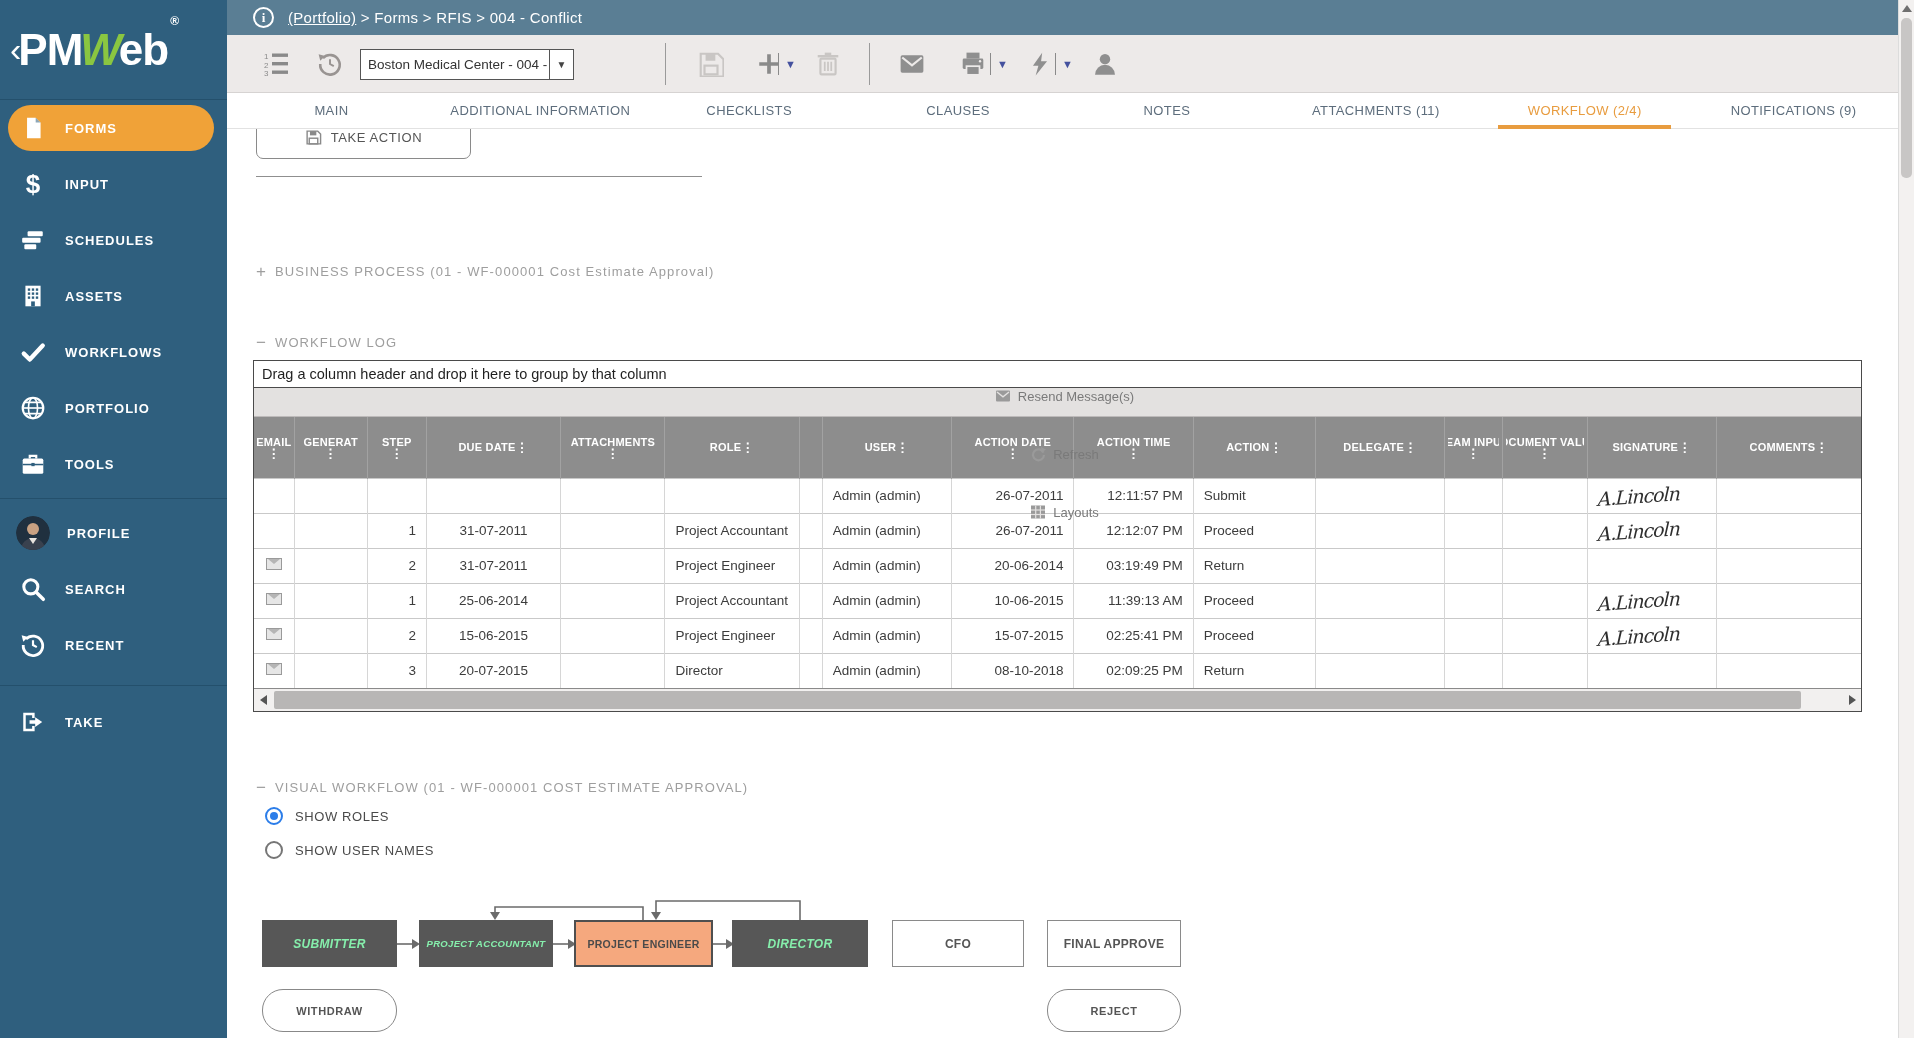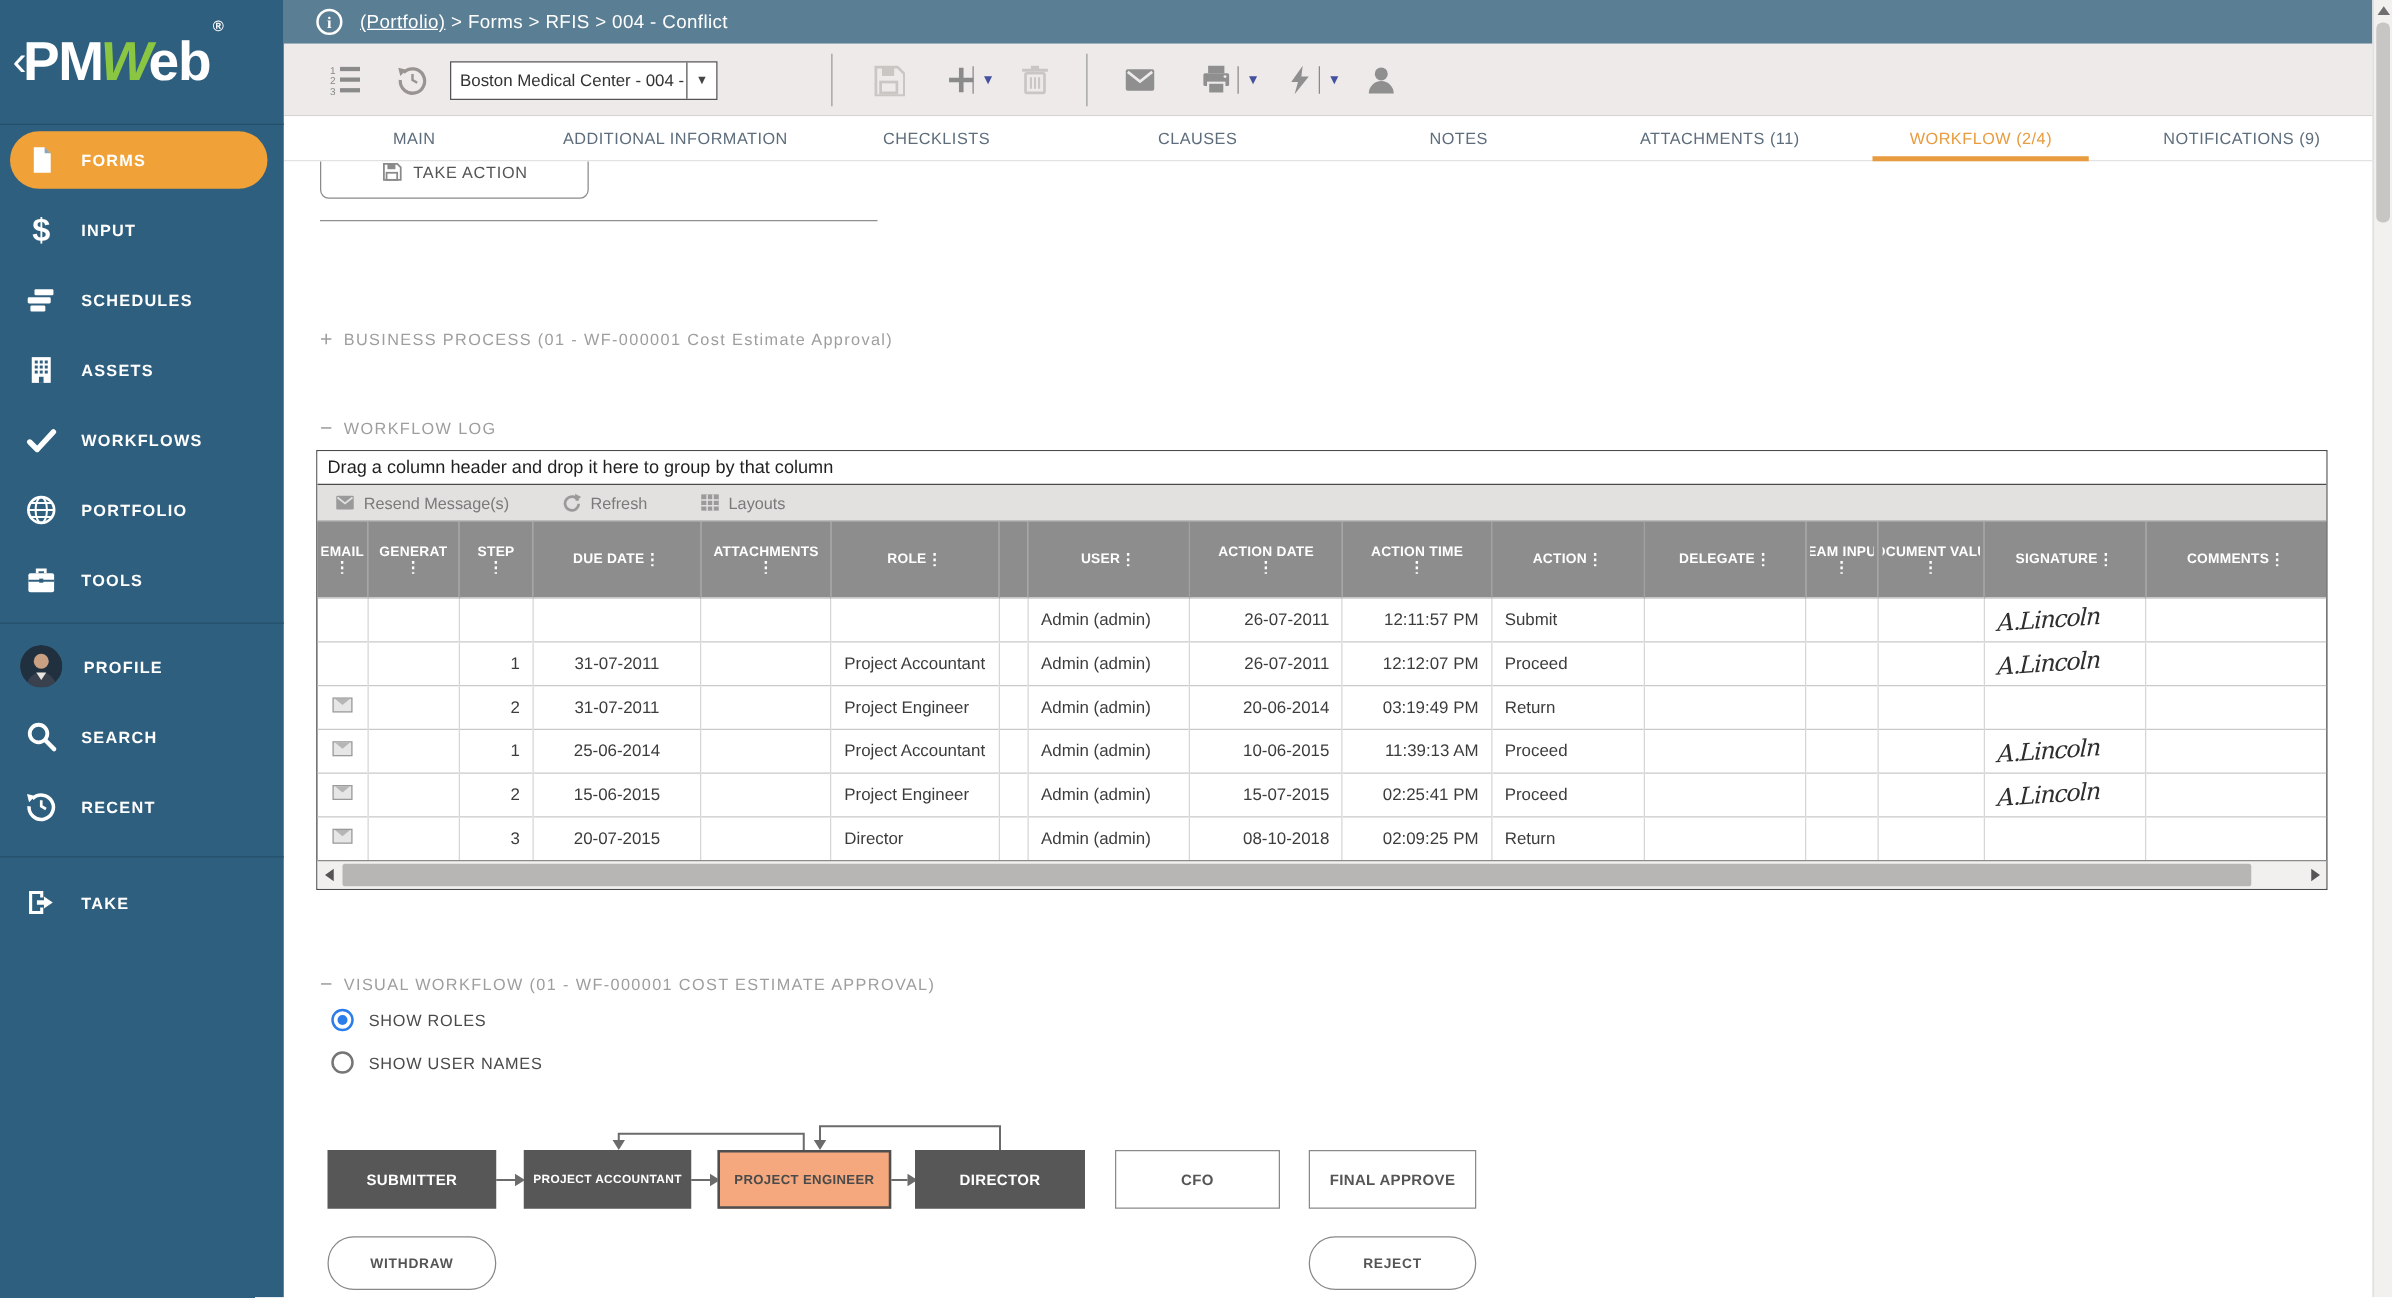--- a/index.html
+++ b/index.html
@@ -62,21 +62,21 @@
 
   .sec-hdr { position:absolute; left:29px; display:flex; align-items:center; gap:8px;
              font-size:13px; color:#9e9e9e; letter-spacing:1.1px; }
   .sec-toggle { font-size:17px; color:#9e9e9e; cursor:pointer; line-height:10px; }
 
   
   #grid { position:absolute; left:26px; top:231px; width:1609px; border:1px solid #4a4a4a; background:#fff; }
   #group-hint { height:27px; display:flex; align-items:center; padding-left:8px; font-size:14.5px; color:#1f1f1f;
                 border-bottom:1px solid #4a4a4a; background:#fff; }
   #grid-toolbar { height:29px; background:#e3e1e0; border-bottom:1px solid #bdbaba; display:flex; align-items:center;
-                  padding-left:14px; gap:42px; }
+                  padding-left:14px; gap:42px;flex-direction:column; }
   .gtb-btn { display:flex; align-items:center; gap:7px; font-size:13px; color:#7a7a7a; cursor:pointer; }
   .gtb-btn svg { width:16px; height:16px; }
   #wf-table { width:100%; border-collapse:collapse; table-layout:fixed; }
   #wf-table th { background:#8d8d8d; height:61px; color:#fff; font-size:11px; font-weight:bold; letter-spacing:0.2px;
                  border-right:1px solid #a2a2a2; vertical-align:middle; padding:0 3px; cursor:pointer; }
   #wf-table th:last-child { border-right:none; }
   .th-flex { display:flex; align-items:center; justify-content:center; gap:0; overflow:hidden; white-space:nowrap; }
   .th-flex.stack { flex-direction:column; gap:0; }
   .dots { font-size:13px; color:#fff; line-height:11px; cursor:pointer; }
   #wf-table td { height:35px; border-right:1px solid #d6d6d6; border-top:1px solid #c9c9c9; font-size:13.5px;
@@ -99,21 +99,21 @@
   .radio-row { position:absolute; left:38px; display:flex; align-items:center; gap:12px; cursor:pointer; }
   .radio { width:18px; height:18px; border-radius:50%; border:2px solid #767676; background:#fff; position:relative; flex:none; }
   .radio.checked { border-color:#2b7de9; }
   .radio.checked::after { content:""; position:absolute; left:3px; top:3px; width:8px; height:8px; border-radius:50%; background:#2b7de9; }
   .radio-label { font-size:13px; color:#4a4a4a; letter-spacing:0.6px; }
 
   
   #diagram-svg { position:absolute; left:0; top:0; width:1671px; height:909px; pointer-events:none; }
   .wf-box { position:absolute; top:791px; height:47px; display:flex; align-items:center; justify-content:center;
             font-weight:bold; letter-spacing:0.3px; text-align:center; }
-  .wf-dark { background:#575757; color:#ffffff; }
+  .wf-dark { background:#575757; color:#86efac;font-style:italic; }
   .wf-current { background:#f5a87e; border:2px solid #4f4f4f; color:#4a4a4a; }
   .wf-light { background:#fff; border:1px solid #8a8a8a; color:#555; }
   .wf-pill { position:absolute; top:860px; height:43px; border:1px solid #888; border-radius:21px; background:#fff;
              display:flex; align-items:center; justify-content:center; font-size:11px; font-weight:bold;
              color:#555; letter-spacing:0.6px; cursor:pointer; }
 
   
   #vscroll { position:absolute; right:0; top:0; width:16px; height:1038px; background:#f3f1f0; border-left:1px solid #dcdcdc; z-index:6; }
   #vs-up { position:absolute; top:5px; left:3px; width:0; height:0; border-left:5px solid transparent;
            border-right:5px solid transparent; border-bottom:7px solid #6f6f6f; cursor:pointer; }

